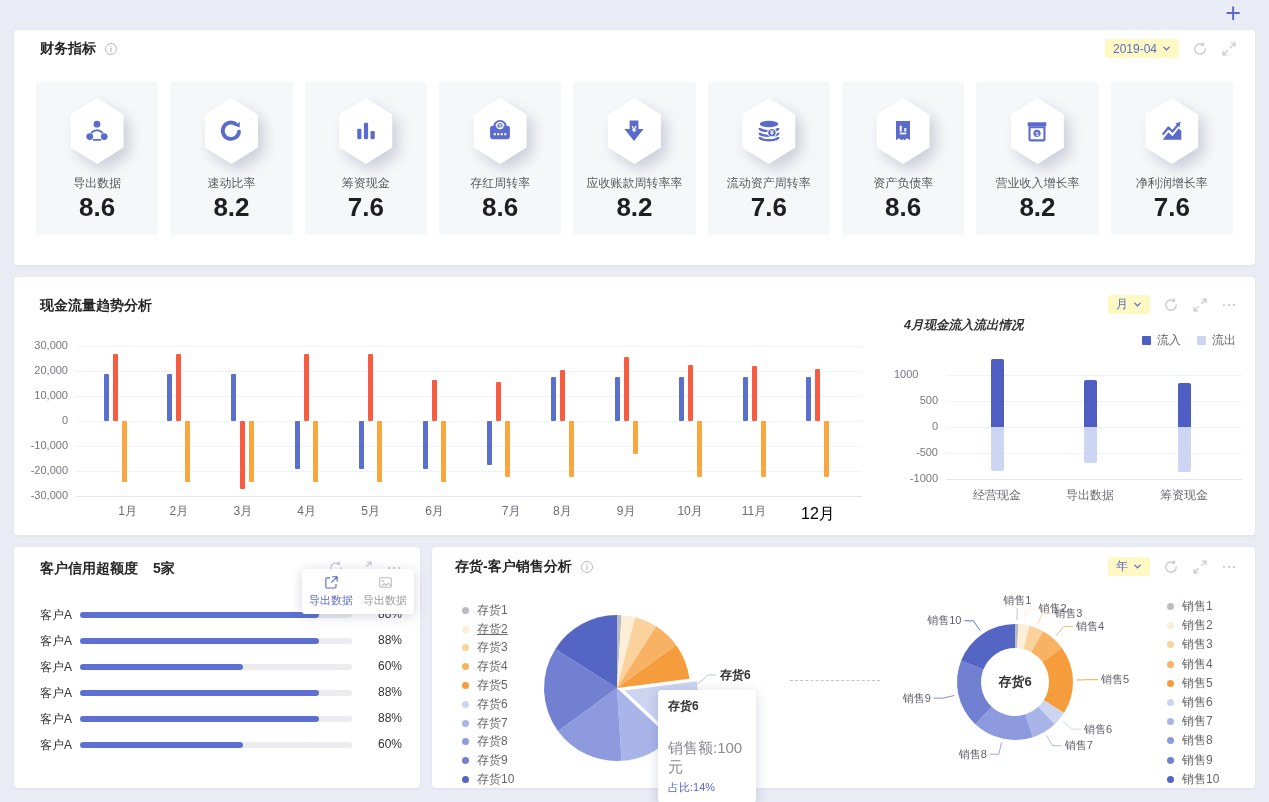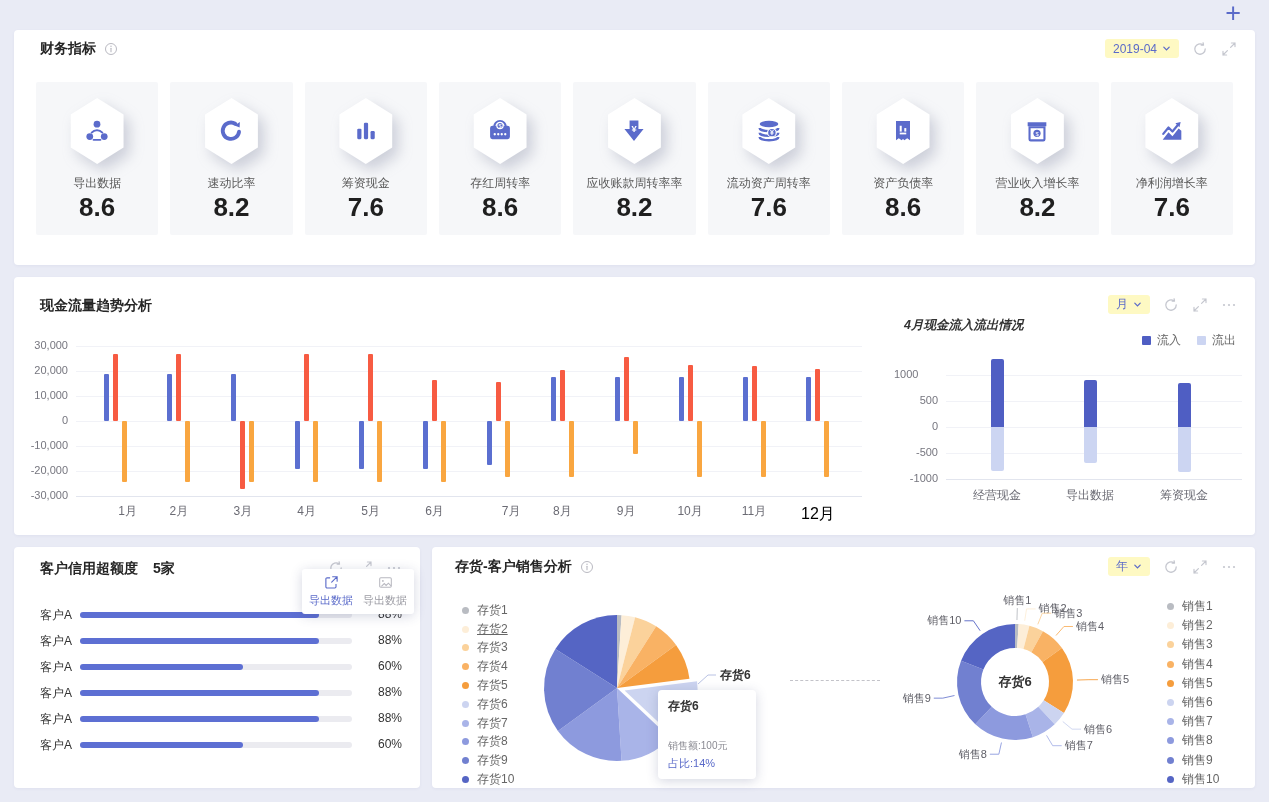--- a/index.html
+++ b/index.html
@@ -20,21 +20,21 @@
   .kpi-value{position:absolute;top:110px;left:0;right:0;font-size:26px;font-weight:bold;color:#1f1f1f;}
   .legend-line{display:flex;align-items:center;gap:7px;font-size:12px;color:#666;cursor:pointer;}
   .legend-line .sw{width:17px;height:4px;border-radius:2px;}
   .legend-sq{display:flex;align-items:center;gap:6px;font-size:12px;color:#666;cursor:pointer;}
   .legend-sq .sw{width:9px;height:9px;border-radius:1px;}
   .subtitle{position:absolute;font-size:12.5px;font-weight:bold;color:#333;}
   .menu-pop{position:absolute;display:flex;background:#fff;border-radius:3px;box-shadow:0 2px 12px rgba(60,70,120,.22);z-index:6;padding:6px 2px;}
   .menu-item{width:54px;display:flex;flex-direction:column;align-items:center;gap:3px;font-size:11px;cursor:pointer;}
   .tooltip-box{position:absolute;background:#fff;border-radius:4px;box-shadow:0 2px 12px rgba(60,70,120,.22);padding:8px 10px;z-index:6;}
   .tooltip-box .t{font-size:12px;font-weight:bold;color:#333;margin-bottom:4px;}
-  .tooltip-box .l1{font-size:10px;color:#8a8a92;margin-bottom:3px;margin-top:24px;}
+  .tooltip-box .l1{font-size:15px;color:#8a8a92;margin-bottom:3px;margin-top:24px;}
   .tooltip-box .l2{font-size:11px;color:#5a6ac9;}
   .dash-conn{position:absolute;border-top:1px dashed #c3c3c9;}
   .dotleg{position:absolute;display:flex;flex-direction:column;}
   .dotleg .it{display:flex;align-items:center;gap:8px;font-size:12px;color:#666;cursor:pointer;}
   .dotleg .dot{width:7px;height:7px;border-radius:50%;}
   svg{overflow:visible;}
   text{font-family:"Liberation Sans","DejaVu Sans",sans-serif;}
 </style>
 </head>
 <body>

